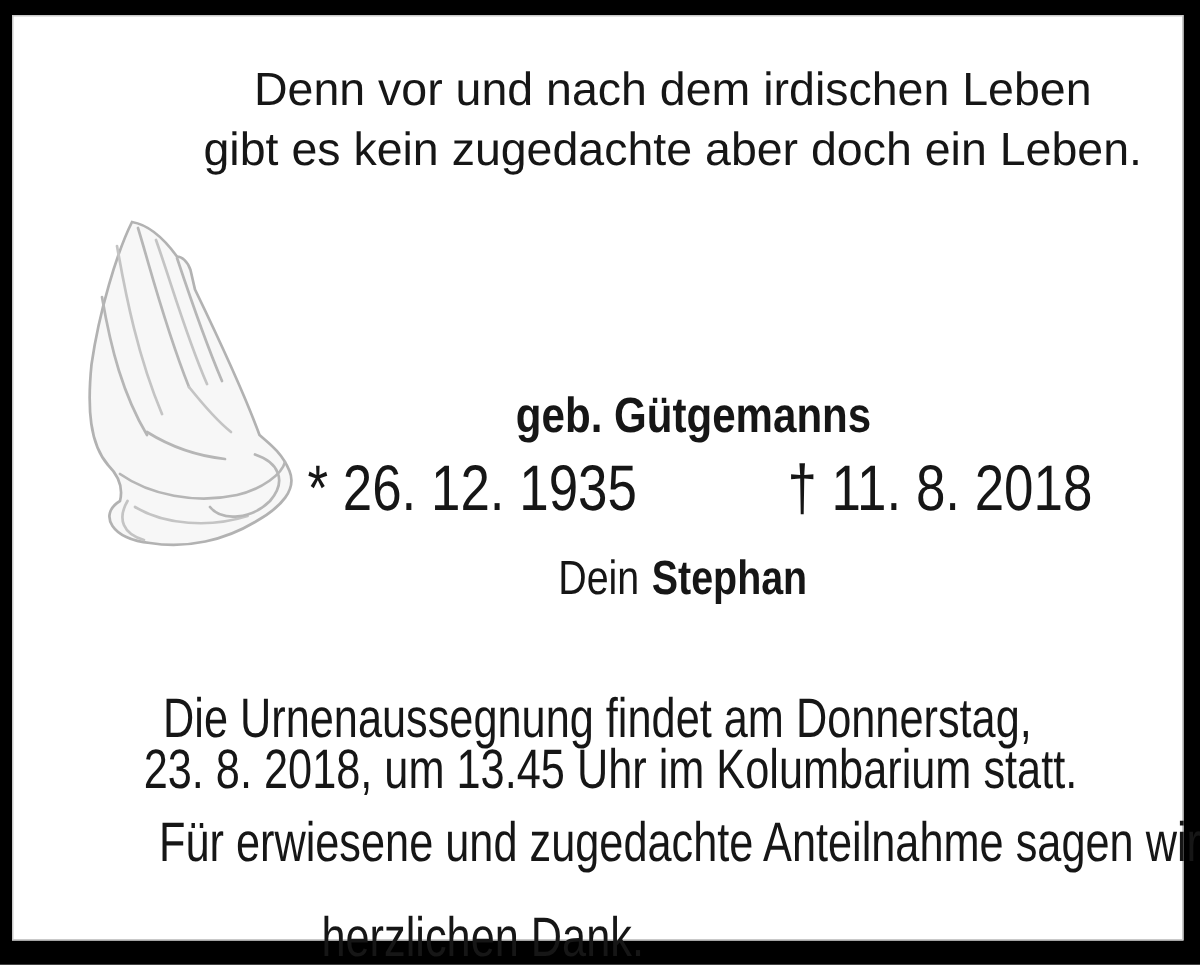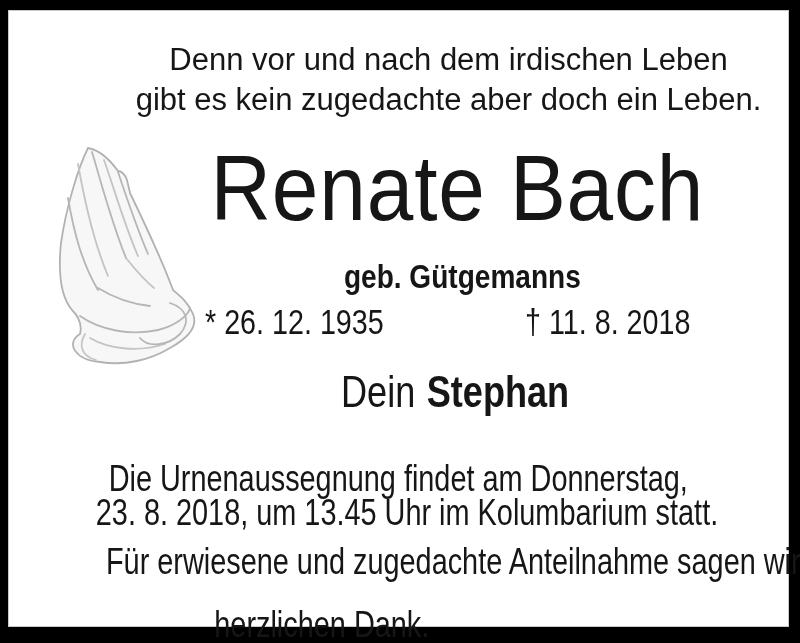--- a/index.html
+++ b/index.html
@@ -27,26 +27,26 @@
   .ep2{top:72px;}
 
   .deceased-name{
     left:109px;top:132px;width:681px;
     font-size:93px;font-weight:400;line-height:1;letter-spacing:1px;
   }
   .deceased-name .scale{display:inline-block;transform:scaleX(0.90);transform-origin:center;}
 
   .maiden{left:114px;top:248px;width:681px;font-size:33px;font-weight:700;}
 
-  .date{position:absolute;top:292px;font-size:35px;white-space:nowrap;line-height:1.15;}
+  .date{position:absolute;top:292px;font-size:43px;white-space:nowrap;line-height:1.15;}
   .date .cond82{transform-origin:left center;}
   .birth{left:197px;}
   .death{left:517px;}
 
-  .greeting{left:107px;width:681px;font-size:44px;}
+  .greeting{left:107px;width:681px;font-size:32px;}
   .greet1{top:357px;}
   .greet2{top:407px;}
   .greeting .prefix{margin-right:0.32em;}
   .greeting .mname{font-weight:700;}
 
   .service{left:0;width:781px;font-size:37px;}
   .svc1{top:448px;text-align:center;}
   .svc2{top:482px;}
   .thanks{left:0;width:627px;font-size:37px;}
   .thx1{top:531px;}
@@ -83,23 +83,20 @@
           <path d="M68,150 C84,160 102,166 120,168"></path>
 
           <path d="M50,178 C70,192 100,198 128,192 C145,188 158,178 160,170"></path>
           <path d="M60,200 C80,212 110,214 135,206" stroke="#c4c4c4"></path>
           <path d="M140,165 C155,170 162,182 150,196 C138,208 118,210 110,200"></path>
           <path d="M55,196 C48,208 52,218 66,222" stroke="#c4c4c4"></path>
         </g>
       </svg>
     </div>
 
-    <div class="line deceased-name">
-      <span class="scale">Renate Bach</span>
-    </div>
 
     <div class="line maiden">
       <span class="cond85">geb. Gütgemanns</span>
     </div>
 
     <div class="date birth">
       <span class="cond82">* 26. 12. 1935</span>
     </div>
     <div class="date death">
       <span class="cond82">† 11. 8. 2018</span>

